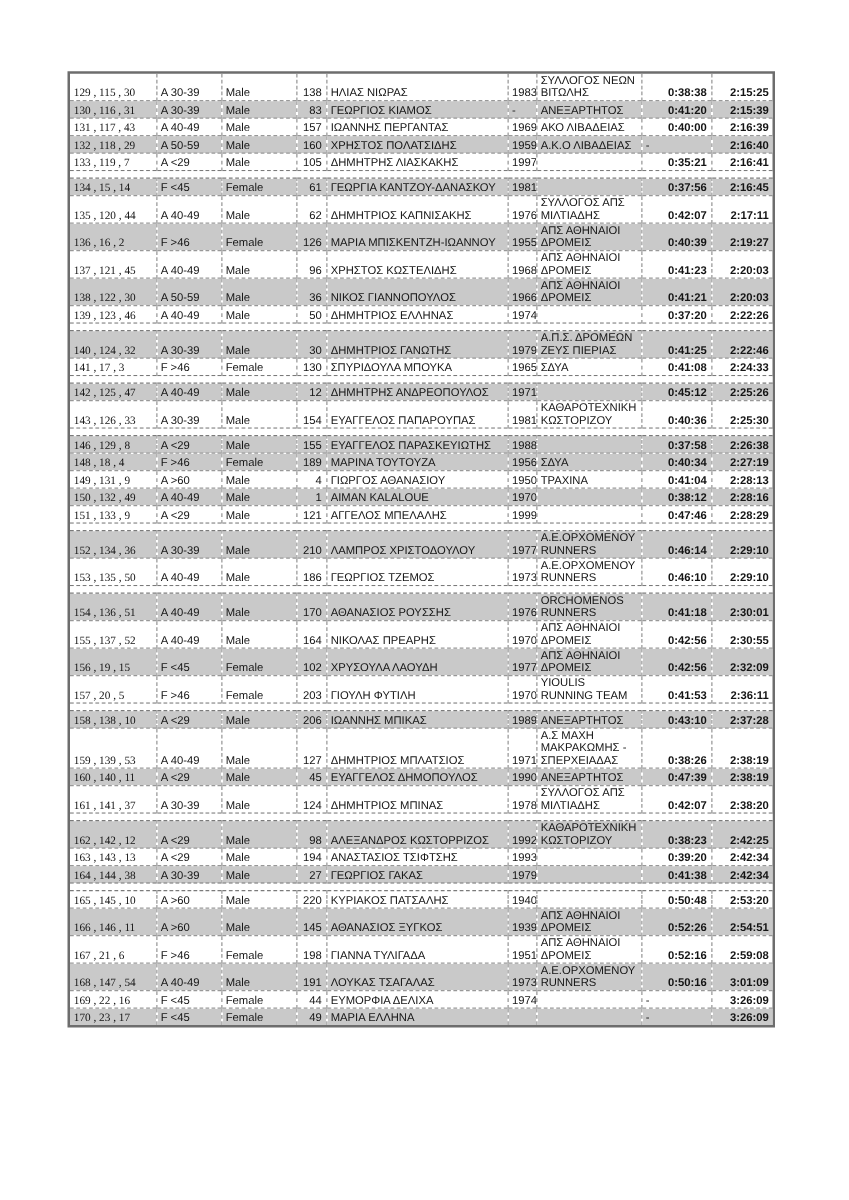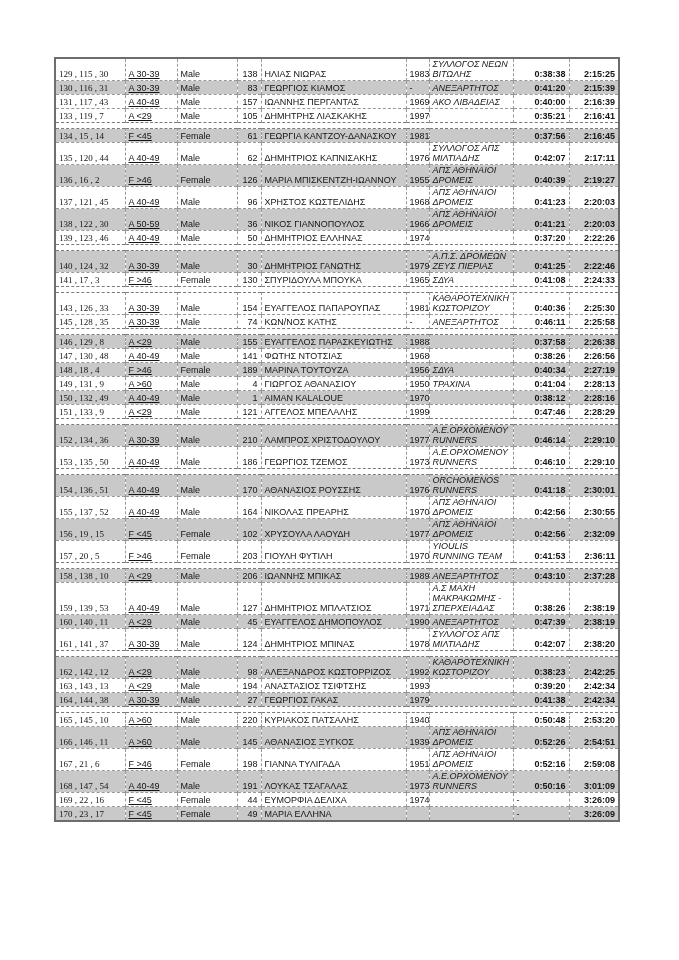--- a/index.html
+++ b/index.html
@@ -33,26 +33,26 @@
     padding: 0 3px 1px 3px;
     height: 12px;
     vertical-align: bottom;
     overflow: hidden;
     border-left: 1px dashed #989898;
   }
   td:first-child { border-left: none; font-family: Liberation Serif, serif; }
   tr + tr td { border-top: 1px dashed #989898; }
   tr.shaded td { background: #c9c9c9; }
   td.c-pos    { white-space: nowrap; }
-  td.c-cat    { white-space: nowrap; text-decoration: underline; }
+  td.c-cat    { white-space: nowrap; }
   td.c-gender { white-space: nowrap; }
   td.c-bib    { text-align: right; }
   td.c-name   { white-space: nowrap; }
   td.c-year   { text-align: right; }
-  td.c-club   { line-height: 10px; font-style: italic; }
+  td.c-club   { line-height: 10px; }
   td.c-t1, td.c-t2 { text-align: right; font-weight: bold; white-space: nowrap; }
   td.dash { text-align: left; font-weight: normal; }
   col.w-pos    { width: 69px; }
   col.w-cat    { width: 52px; }
   col.w-gender { width: 60px; }
   col.w-bib    { width: 24px; }
   col.w-name   { width: 145px; }
   col.w-year   { width: 23px; }
   col.w-club   { width: 84px; }
   col.w-t1     { width: 56px; }
@@ -102,20 +102,31 @@
             <td class="c-pos">131 , 117 , 43</td>
             <td class="c-cat">A 40-49</td>
             <td class="c-gender">Male</td>
             <td class="c-bib">157</td>
             <td class="c-name">ΙΩΑΝΝΗΣ ΠΕΡΓΑΝΤΑΣ</td>
             <td class="c-year">1969</td>
             <td class="c-club">ΑΚΟ ΛΙΒΑΔΕΙΑΣ</td>
             <td class="c-t1">0:40:00</td>
             <td class="c-t2">2:16:39</td>
           </tr>
+          <tr class="shaded">
+            <td class="c-pos">132 , 118 , 29</td>
+            <td class="c-cat">A 50-59</td>
+            <td class="c-gender">Male</td>
+            <td class="c-bib">160</td>
+            <td class="c-name">ΧΡΗΣΤΟΣ ΠΟΛΑΤΣΙΔΗΣ</td>
+            <td class="c-year">1959</td>
+            <td class="c-club">Α.Κ.Ο ΛΙΒΑΔΕΙΑΣ</td>
+            <td class="c-t1 dash">-</td>
+            <td class="c-t2">2:16:40</td>
+          </tr>
           <tr>
             <td class="c-pos">133 , 119 , 7</td>
             <td class="c-cat">A &lt;29</td>
             <td class="c-gender">Male</td>
             <td class="c-bib">105</td>
             <td class="c-name">ΔΗΜΗΤΡΗΣ ΛΙΑΣΚΑΚΗΣ</td>
             <td class="c-year">1997</td>
             <td class="c-club"></td>
             <td class="c-t1">0:35:21</td>
             <td class="c-t2">2:16:41</td>
@@ -249,42 +260,42 @@
           <col class="w-cat">
           <col class="w-gender">
           <col class="w-bib">
           <col class="w-name">
           <col class="w-year">
           <col class="w-club">
           <col class="w-t1">
           <col class="w-t2">
         </colgroup>
         <tbody>
+          <tr class="shaded">
+            <td class="c-pos">142 , 125 , 47</td>
+            <td class="c-cat">A 40-49</td>
+            <td class="c-gender">Male</td>
+            <td class="c-bib">12</td>
+            <td class="c-name">ΔΗΜΗΤΡΗΣ ΑΝΔΡΕΟΠΟΥΛΟΣ</td>
+            <td class="c-year">1971</td>
+            <td class="c-club"></td>
+            <td class="c-t1">0:45:12</td>
+            <td class="c-t2">2:25:26</td>
+          </tr>
           <tr>
             <td class="c-pos">143 , 126 , 33</td>
             <td class="c-cat">A 30-39</td>
             <td class="c-gender">Male</td>
             <td class="c-bib">154</td>
             <td class="c-name">ΕΥΑΓΓΕΛΟΣ ΠΑΠΑΡΟΥΠΑΣ</td>
             <td class="c-year">1981</td>
             <td class="c-club">ΚΑΘΑΡΟΤΕΧΝΙΚΗ ΚΩΣΤΟΡΙΖΟΥ</td>
             <td class="c-t1">0:40:36</td>
             <td class="c-t2">2:25:30</td>
           </tr>
-          <tr>
-            <td class="c-pos">145 , 128 , 35</td>
-            <td class="c-cat">A 30-39</td>
-            <td class="c-gender">Male</td>
-            <td class="c-bib">74</td>
-            <td class="c-name">ΚΩΝ/ΝΟΣ ΚΑΤΗΣ</td>
-            <td class="c-year dash">-</td>
-            <td class="c-club">ΑΝΕΞΑΡΤΗΤΟΣ</td>
-            <td class="c-t1">0:46:11</td>
-            <td class="c-t2">2:25:58</td>
-          </tr>
         </tbody>
       </table>
       <div class="gap"></div>
       <table class="grp not-first not-last">
         <colgroup>
           <col class="w-pos">
           <col class="w-cat">
           <col class="w-gender">
           <col class="w-bib">
           <col class="w-name">
@@ -297,31 +308,20 @@
           <tr class="shaded">
             <td class="c-pos">146 , 129 , 8</td>
             <td class="c-cat">A &lt;29</td>
             <td class="c-gender">Male</td>
             <td class="c-bib">155</td>
             <td class="c-name">ΕΥΑΓΓΕΛΟΣ ΠΑΡΑΣΚΕΥΙΩΤΗΣ</td>
             <td class="c-year">1988</td>
             <td class="c-club"></td>
             <td class="c-t1">0:37:58</td>
             <td class="c-t2">2:26:38</td>
-          </tr>
-          <tr>
-            <td class="c-pos">147 , 130 , 48</td>
-            <td class="c-cat">A 40-49</td>
-            <td class="c-gender">Male</td>
-            <td class="c-bib">141</td>
-            <td class="c-name">ΦΩΤΗΣ ΝΤΟΤΣΙΑΣ</td>
-            <td class="c-year">1968</td>
-            <td class="c-club"></td>
-            <td class="c-t1">0:38:26</td>
-            <td class="c-t2">2:26:56</td>
           </tr>
           <tr class="shaded">
             <td class="c-pos">148 , 18 , 4</td>
             <td class="c-cat">F &gt;46</td>
             <td class="c-gender">Female</td>
             <td class="c-bib">189</td>
             <td class="c-name">ΜΑΡΙΝΑ ΤΟΥΤΟΥΖΑ</td>
             <td class="c-year">1956</td>
             <td class="c-club">ΣΔΥΑ</td>
             <td class="c-t1">0:40:34</td>

